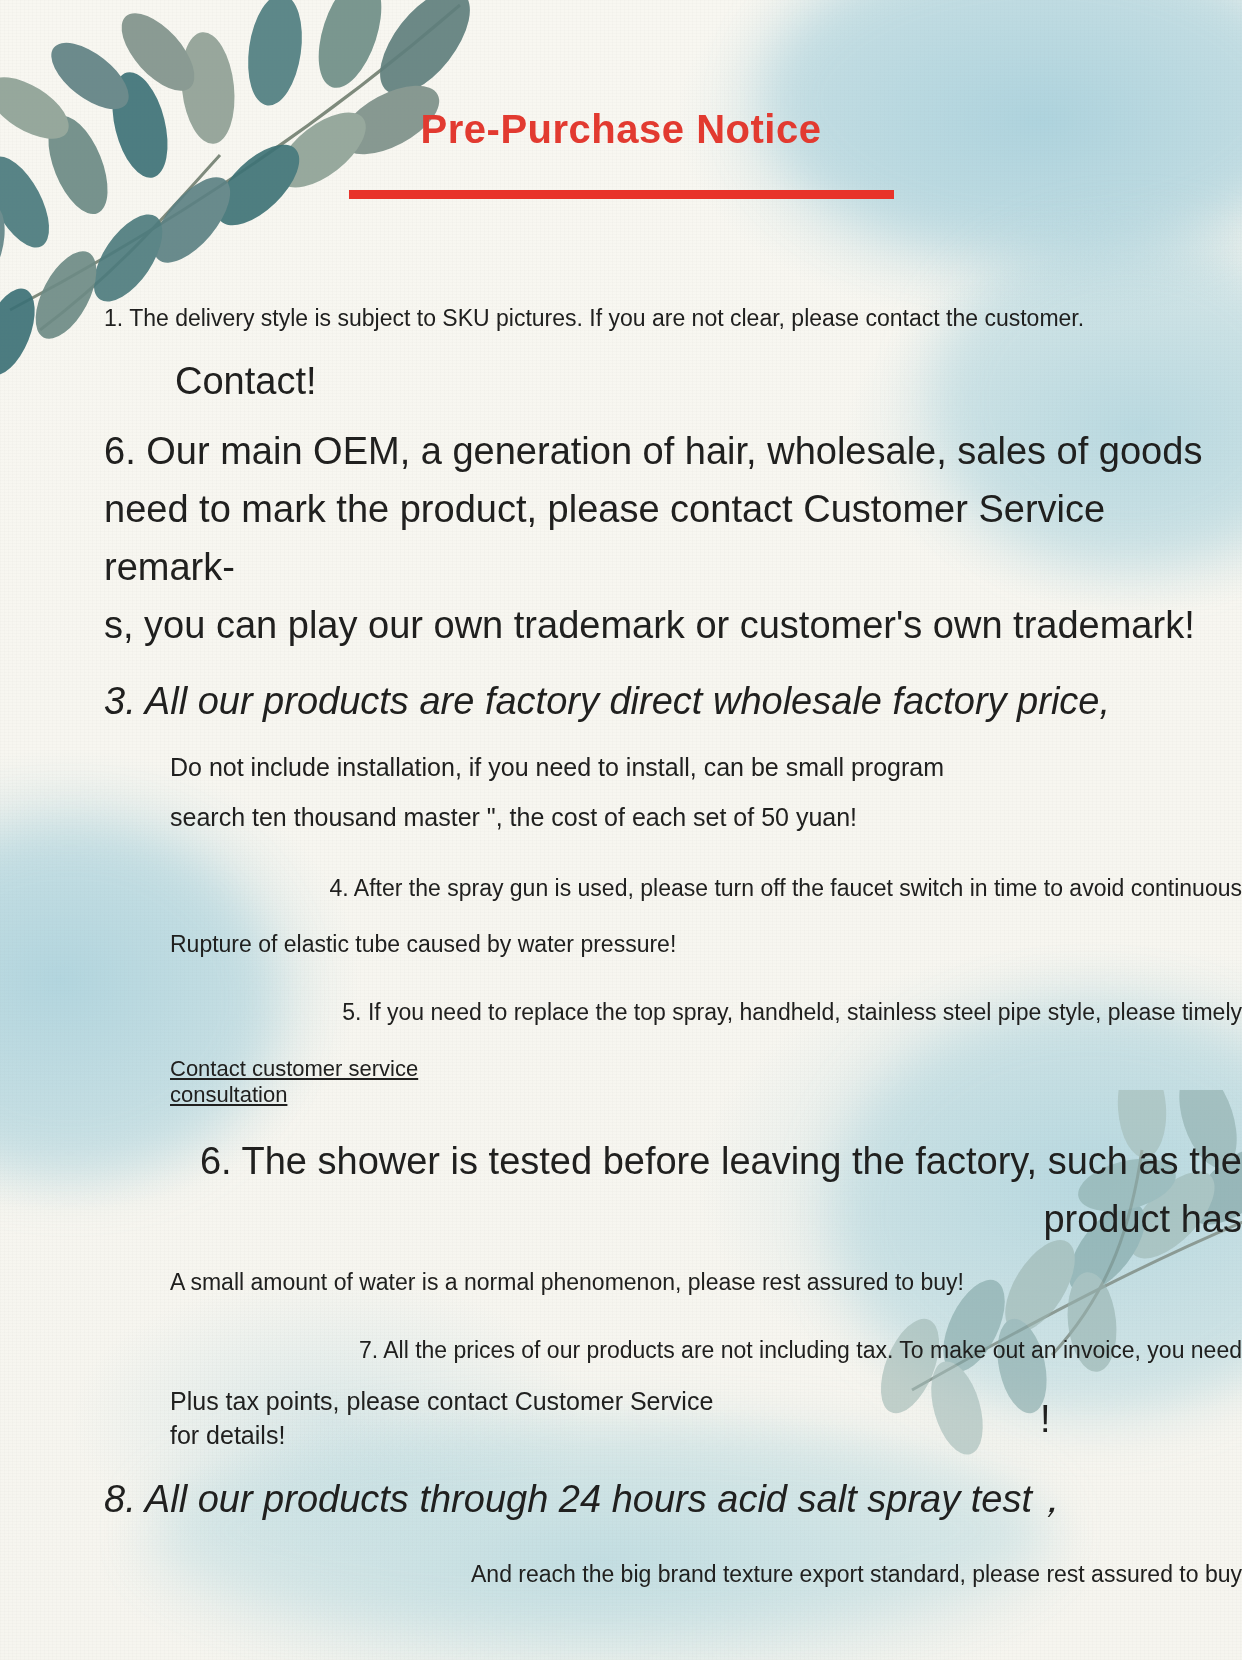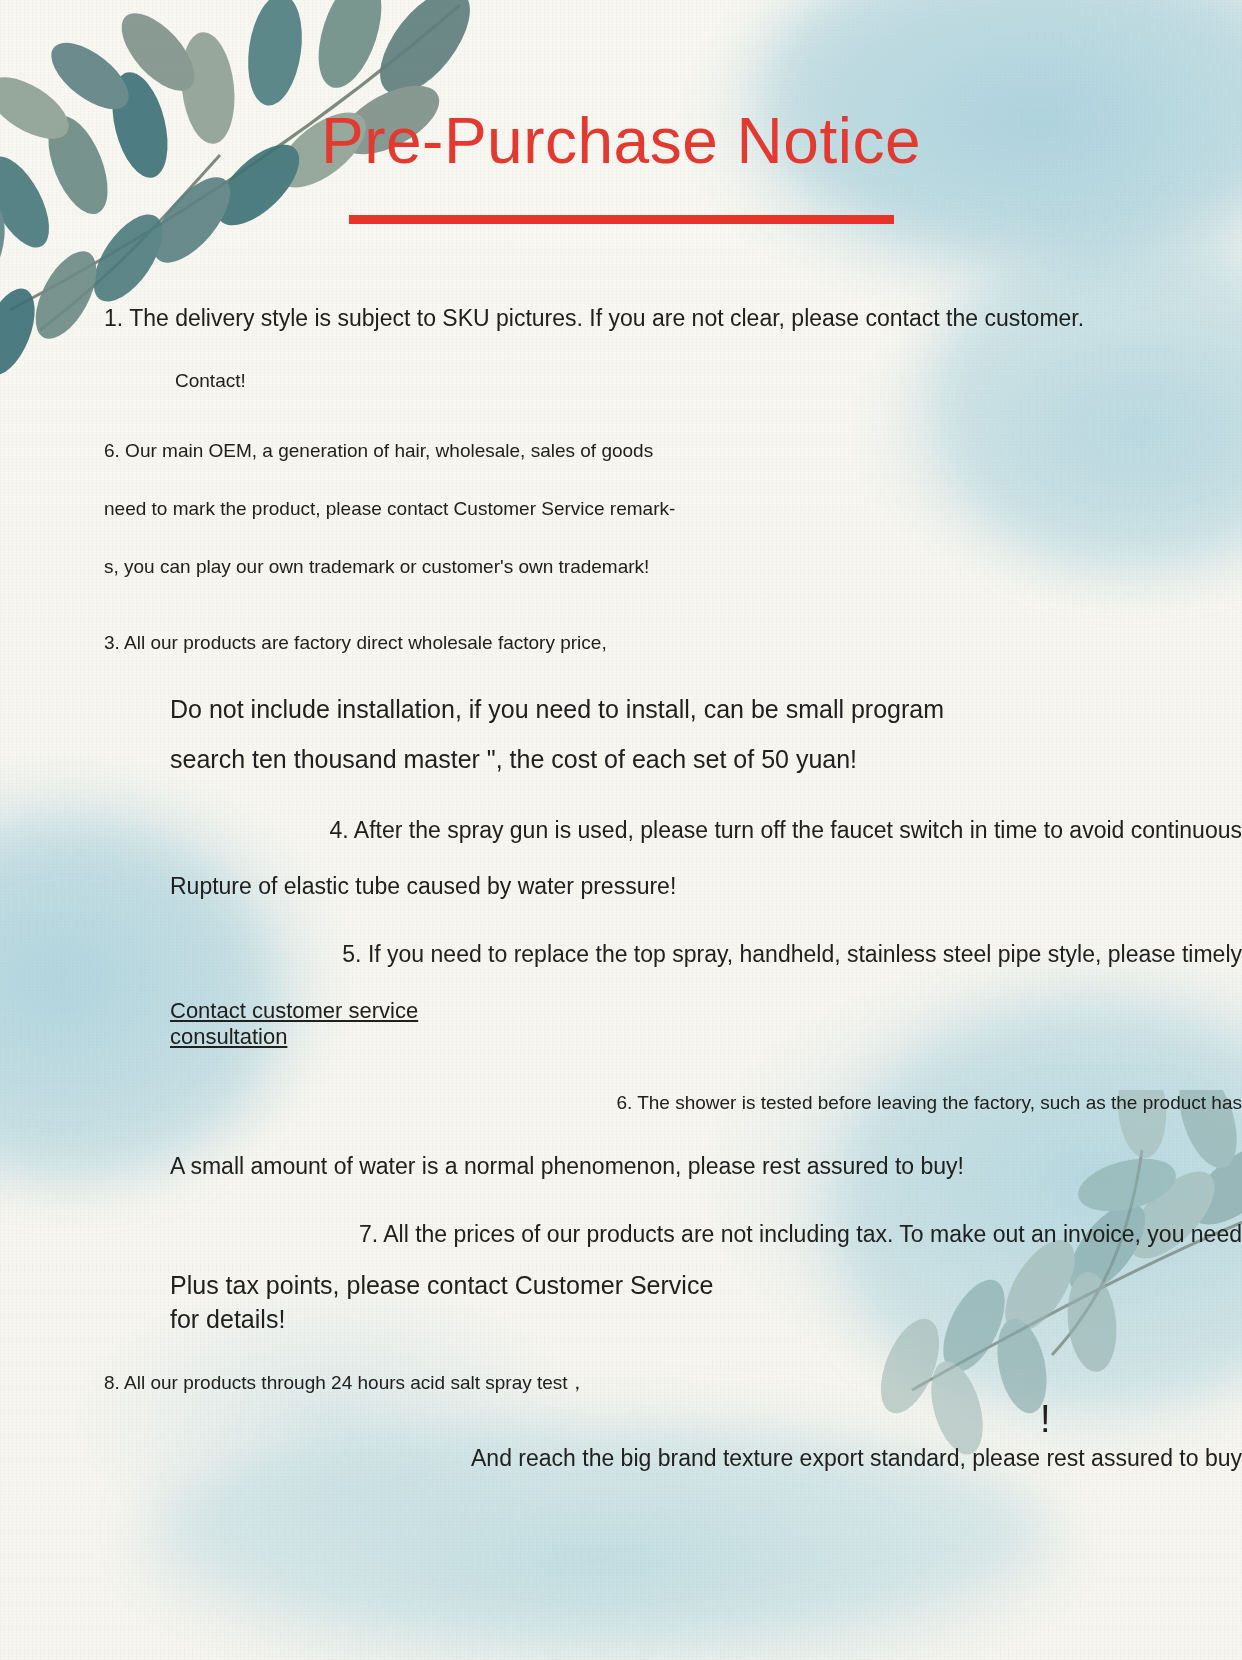--- a/index.html
+++ b/index.html
@@ -53,53 +53,53 @@
 
   
   #title-block {
     position: absolute;
     left: 0;
     top: 108px;
     width: 1242px;
     text-align: center;
   }
   #doc-title {
-    font-size: 64px;
+    font-size: 40px;
     color: #e23a30;
     letter-spacing: 0.5px;
     line-height: 1.05;
-    font-weight: 400;
+    font-weight: 700;
   }
   #title-rule {
     width: 545px;
     height: 9px;
     background: #e8332a;
     margin: 40px auto 0;
   }
 
   
   #content {
     position: absolute;
     left: 0;
     top: 296px;
     width: 1242px;
     color: #20201f;
   }
   .para { margin: 0; }
-  .p-lg   { font-size: 19px; line-height: 58px; }
+  .p-lg   { font-size: 38px; line-height: 58px; }
   .p-md   { font-size: 25px; line-height: 50px; }
   .p-sm   { font-size: 23px; line-height: 44px; }
   .p-xs   { font-size: 22px; line-height: 26px; text-decoration: underline; }
   .indent-2 { padding-left: 175px; }
   .indent-3 { padding-left: 104px; }
   .indent-4 { padding-left: 170px; }
   .indent-5 { padding-left: 84px; }
 
   .gap-a { margin-top: 12px; }
-  .gap-b { margin-top: 18px; }
+  .gap-b { margin-top: 18px; font-style: italic; }
   .gap-c { margin-top: 24px; text-align: right; }
 
   .exclaim-big {
     position: absolute;
     font-size: 38px;
     color: #20201f;
   }
 </style>
 </head>
 <body>

